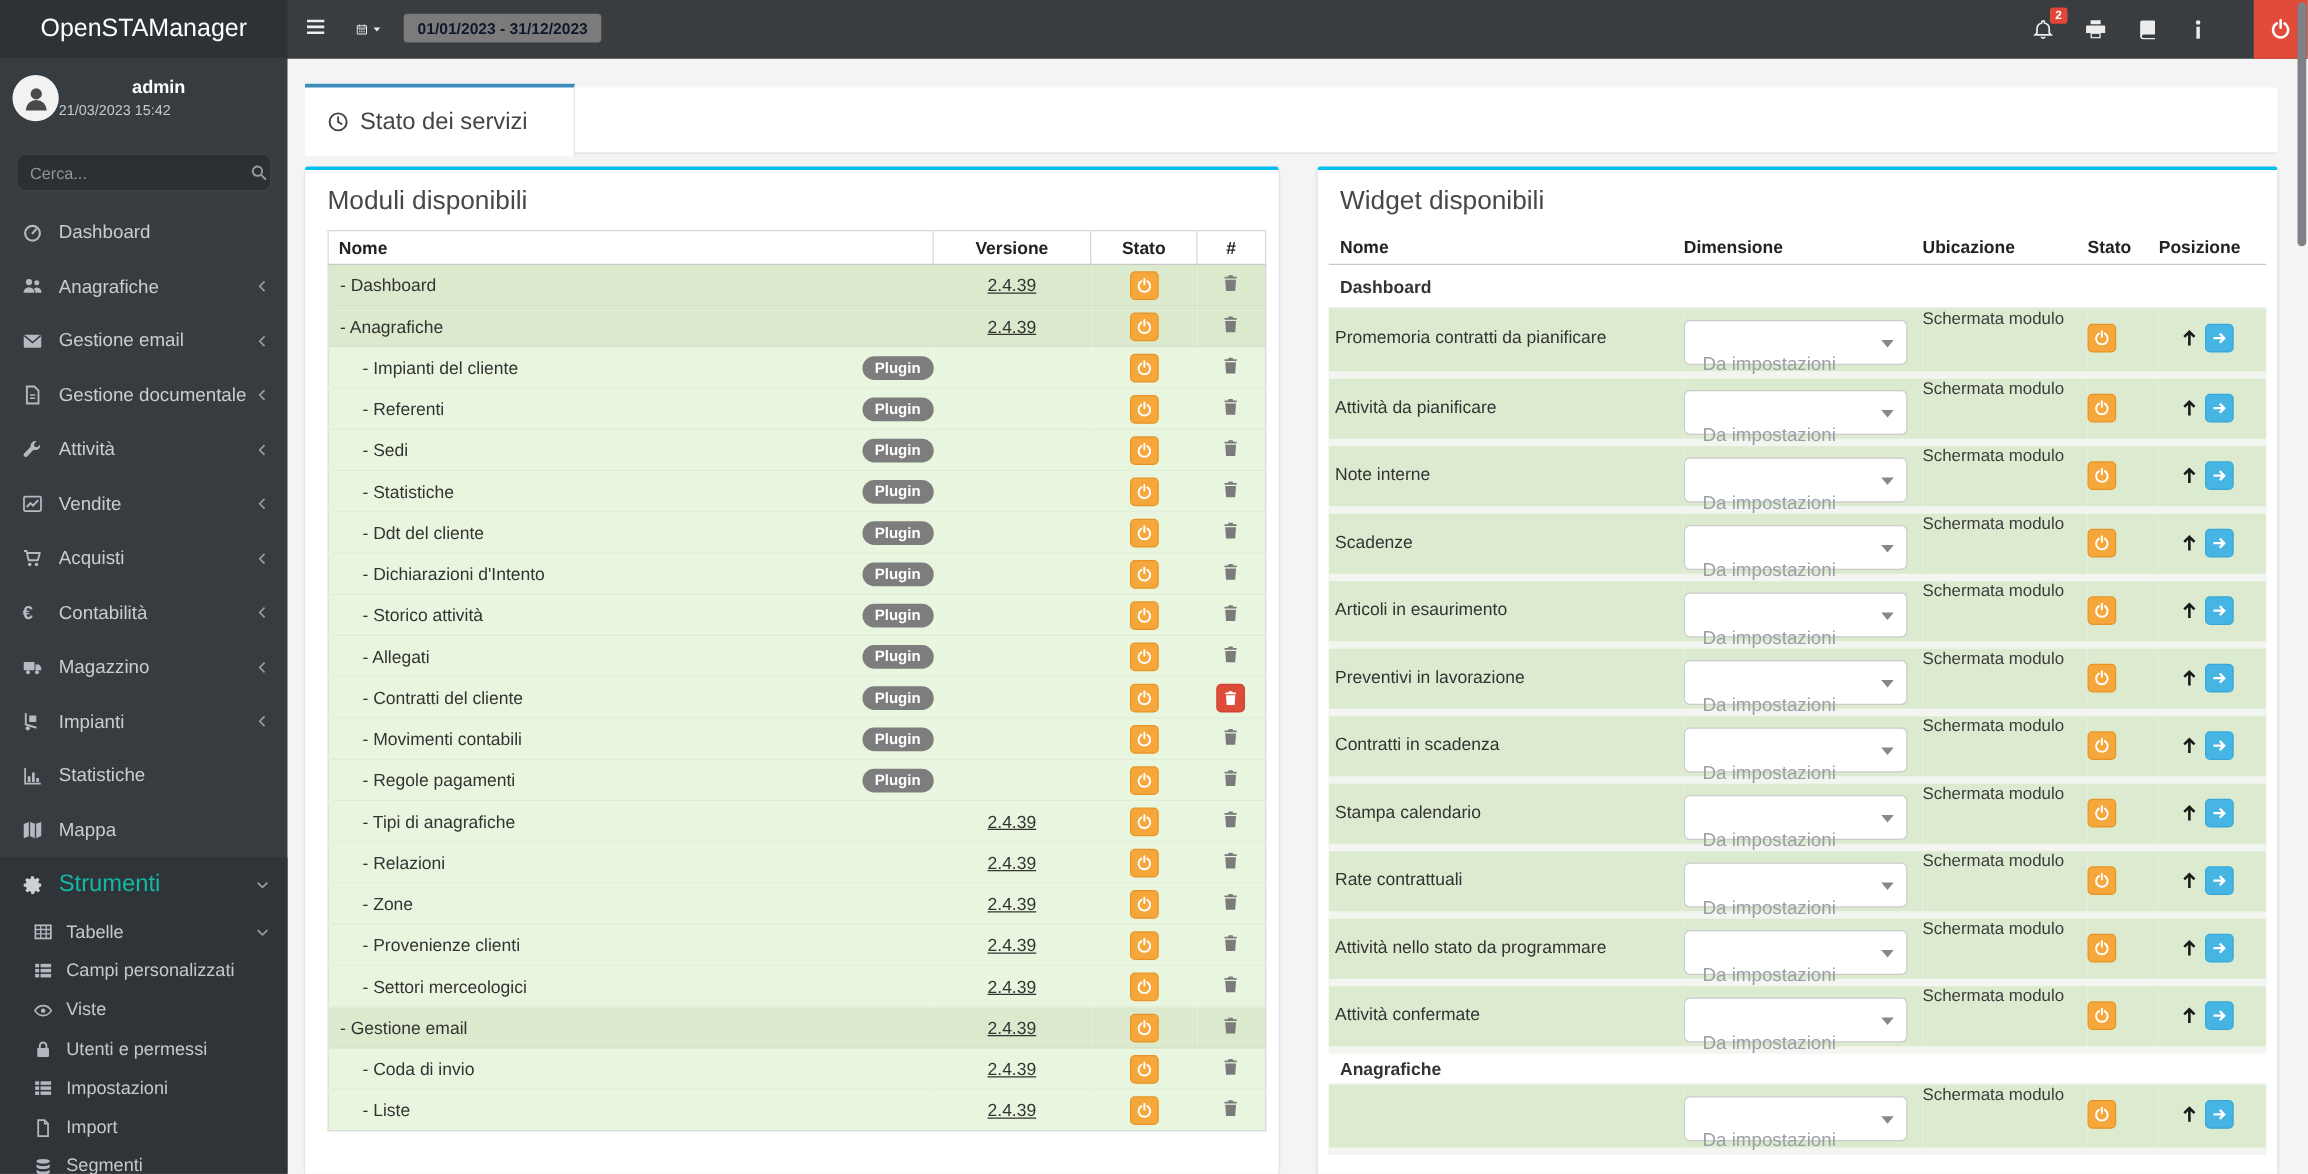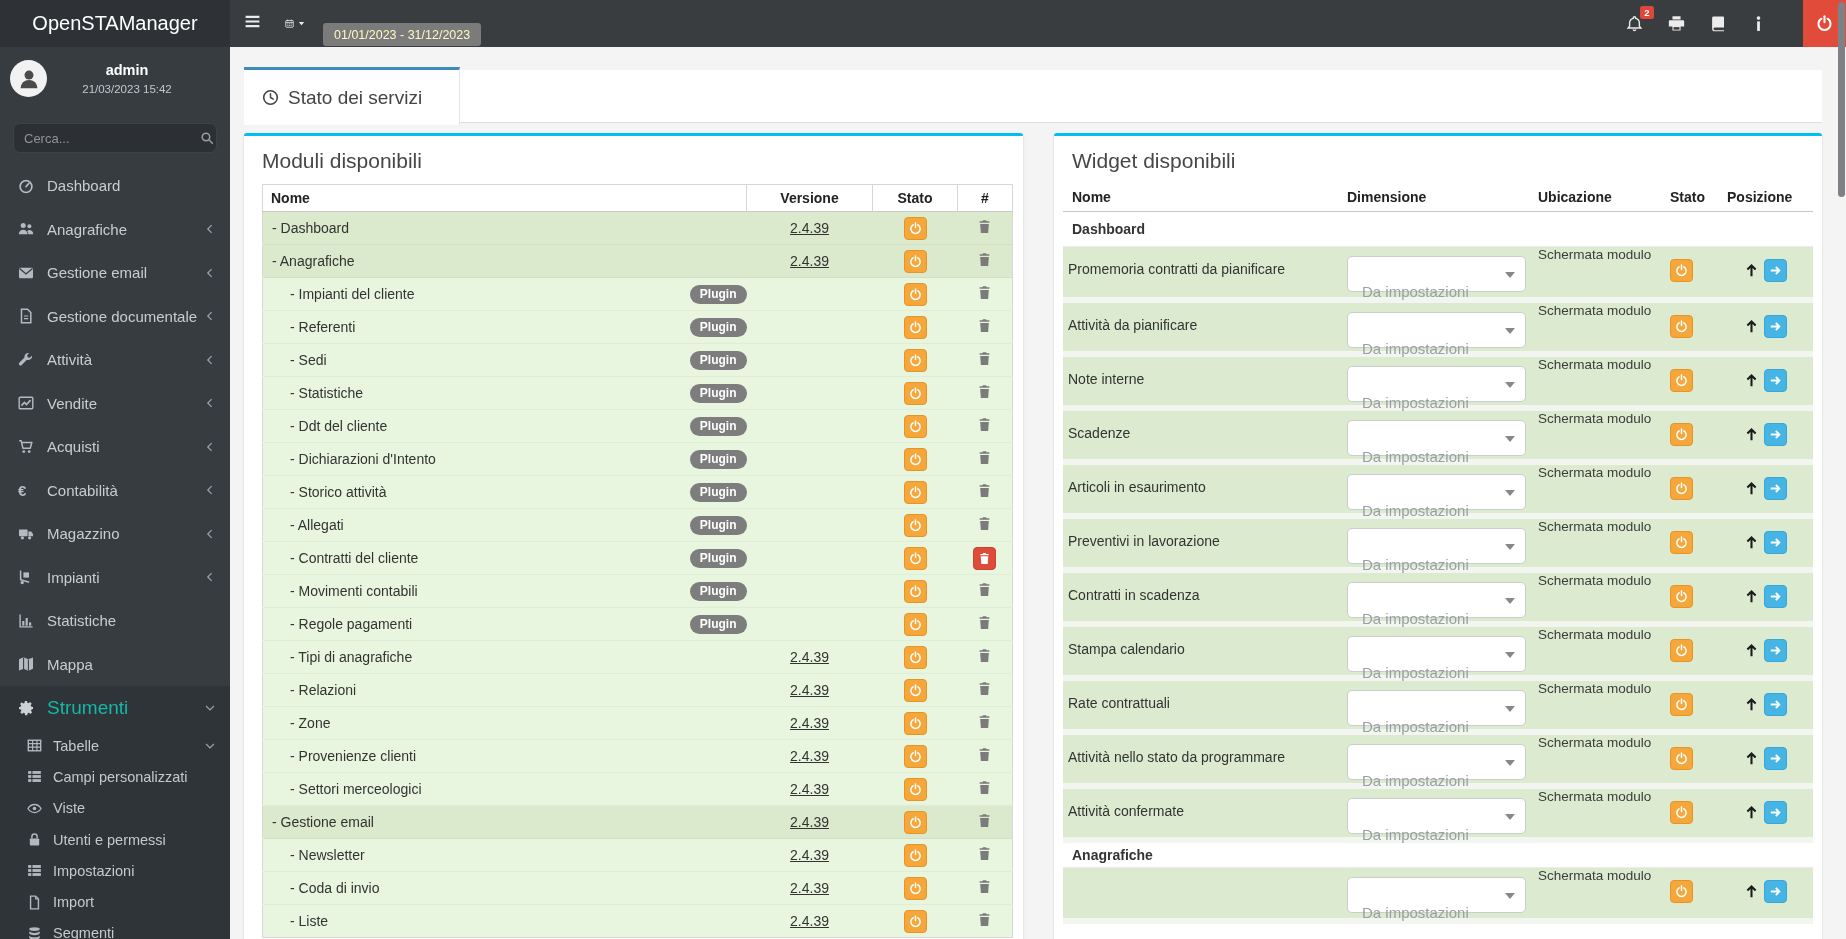--- a/index.html
+++ b/index.html
@@ -8,38 +8,38 @@
 
   
   .navbar { position:absolute; left:0; top:0; width:1846px; height:47px; background:#393d40; z-index:20; }
   .brand { position:absolute; left:0; top:0; width:230px; height:47px; background:#2e3236;
            color:#fff; font-size:20px; display:flex; align-items:center; justify-content:center; }
   .nav-ico { position:absolute; top:0; height:47px; display:flex; align-items:center; justify-content:center;
              color:#ececec; cursor:pointer; }
   .nav-ico svg { width:17px; height:17px; }
   .ico-caret svg { width:9px; height:9px; margin-left:3px; }
   .date-pill { position:absolute; left:323px; top:11px; height:23px; padding:0 11px; background:#7b7b7b;
-               border-radius:3px; color:#fef9c3; font-size:12.5px; font-weight:normal; display:flex; align-items:center; cursor:pointer;margin-top:12px; }
+               border-radius:3px; color:#0f172a; font-size:12.5px; font-weight:bold; display:flex; align-items:center; cursor:pointer; }
   .bell-wrap { position:relative; }
   .badge { position:absolute; top:-9px; right:-11px; background:#e0473a; color:#fff; font-size:9.5px;
            font-weight:bold; padding:1px 4px; border-radius:2.5px; line-height:1.2; }
   .power-block { position:absolute; right:0; top:0; width:43px; height:47px; background:#e04b3a;
                  display:flex; align-items:center; justify-content:center; color:#fff; cursor:pointer; }
   .power-block svg { width:17px; height:17px; }
   .scroll-thumb { position:absolute; right:1px; top:2px; width:7px; height:195px; background:#7e8286;
                   border-radius:4px; z-index:99; }
 
   
   .sidebar { position:absolute; left:0; top:47px; width:230px; bottom:0; background:#373c41; z-index:10; }
   .avatar { position:absolute; left:10px; top:13px; width:37px; height:37px; border-radius:50%;
             background:#f2f2f2; display:flex; align-items:center; justify-content:center; color:#4a4a4a; }
   .avatar svg { width:24px; height:24px; }
   .user-name { position:absolute; left:47px; top:15px; width:160px; text-align:center; color:#fff;
                font-size:14.5px; font-weight:bold; }
-  .user-date { position:absolute; left:47px; top:36px; width:160px; text-align:center; color:#c3c8cd; font-size:11.5px; }
+  .user-date { position:absolute; left:47px; top:36px; width:160px; text-align:left; color:#c3c8cd; font-size:11.5px; }
   .side-search { position:absolute; left:13px; top:76px; width:204px; height:30px; background:#2c3034;
                  border:1px solid #3e4246; border-radius:7px; display:flex; align-items:center; padding:0 10px; }
   .side-search input { flex:1; background:transparent; border:none; outline:none; color:#b9bdc1;
                        font-size:13px; font-family:inherit; }
   .side-search input::placeholder { color:#8f9498; }
   .side-search .s-ico { color:#9a9ea2; display:flex; } .side-search .s-ico svg { width:14px; height:14px; }
   .side-menu { position:absolute; left:0; top:117px; right:0; }
   .m-item { height:43.5px; display:flex; align-items:center; padding:0 14px 0 18px; cursor:pointer; }
   .m-item .mi { width:22px; color:#b4bac0; display:flex; } .m-item .mi svg { width:16px; height:16px; }
   .m-item .ml { flex:1; color:#c9cdd1; font-size:15px; padding-left:7px; }
@@ -880,40 +880,20 @@
             <td class="cc"><span class="trash-plain">
                 <svg viewBox="0 0 16 16" fill="currentColor">
                   <path d="M6.3 1.3h3.4l.5 1.2h3v1.6H2.8V2.5h3z"></path>
                   <path d="M3.4 5.2h9.2l-.7 9.6H4.1z"></path>
                 </svg>
               </span></td>
           </tr>
           <tr class="lvl1">
             <td class="nm">
               <span class="nm-in">
-                <span>- Newsletter</span>
-              </span>
-            </td>
-            <td class="cc ver">2.4.39</td>
-            <td class="cc"><span class="btn-sq btn-warn">
-                <svg viewBox="0 0 16 16">
-                  <path d="M5.1 3.5a5.7 5.7 0 1 0 5.8 0" fill="none" stroke="currentColor" stroke-width="1.9" stroke-linecap="round"></path>
-                  <path d="M8 1.2v5.6" stroke="currentColor" stroke-width="1.9" stroke-linecap="round"></path>
-                </svg>
-              </span></td>
-            <td class="cc"><span class="trash-plain">
-                <svg viewBox="0 0 16 16" fill="currentColor">
-                  <path d="M6.3 1.3h3.4l.5 1.2h3v1.6H2.8V2.5h3z"></path>
-                  <path d="M3.4 5.2h9.2l-.7 9.6H4.1z"></path>
-                </svg>
-              </span></td>
-          </tr>
-          <tr class="lvl1">
-            <td class="nm">
-              <span class="nm-in">
                 <span>- Coda di invio</span>
               </span>
             </td>
             <td class="cc ver">2.4.39</td>
             <td class="cc"><span class="btn-sq btn-warn">
                 <svg viewBox="0 0 16 16">
                   <path d="M5.1 3.5a5.7 5.7 0 1 0 5.8 0" fill="none" stroke="currentColor" stroke-width="1.9" stroke-linecap="round"></path>
                   <path d="M8 1.2v5.6" stroke="currentColor" stroke-width="1.9" stroke-linecap="round"></path>
                 </svg>
               </span></td>

